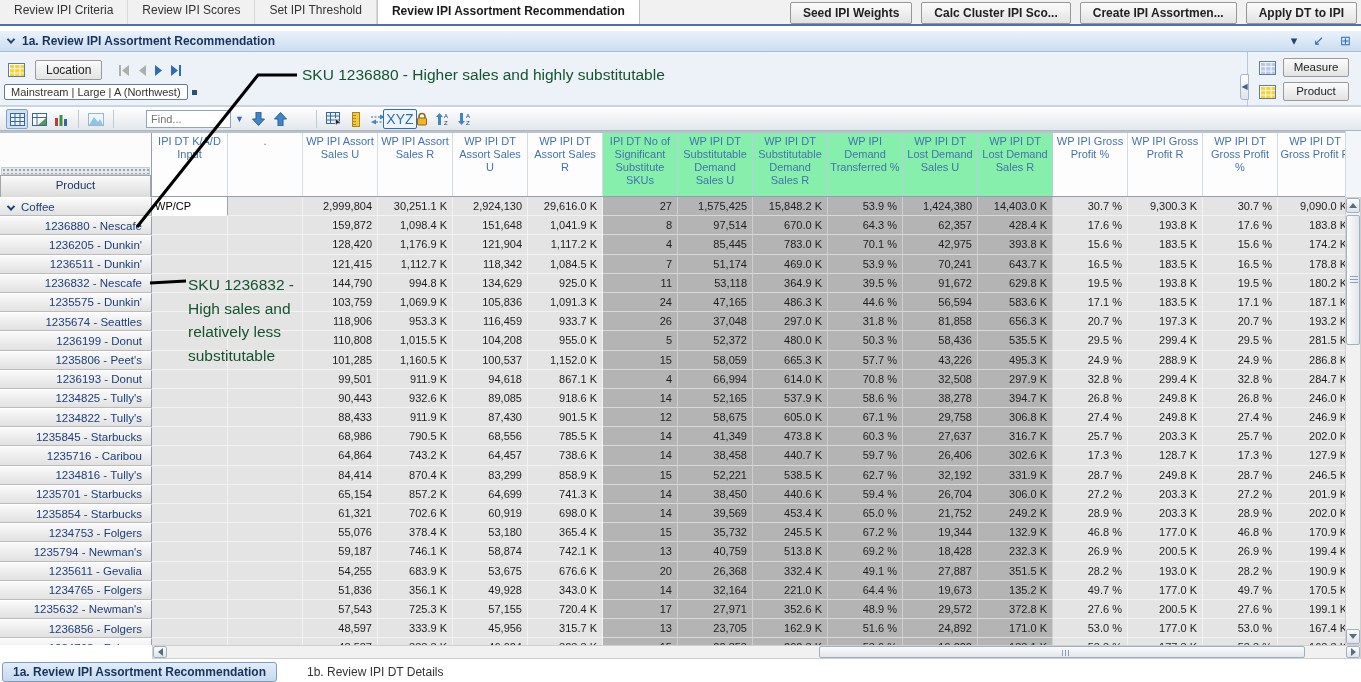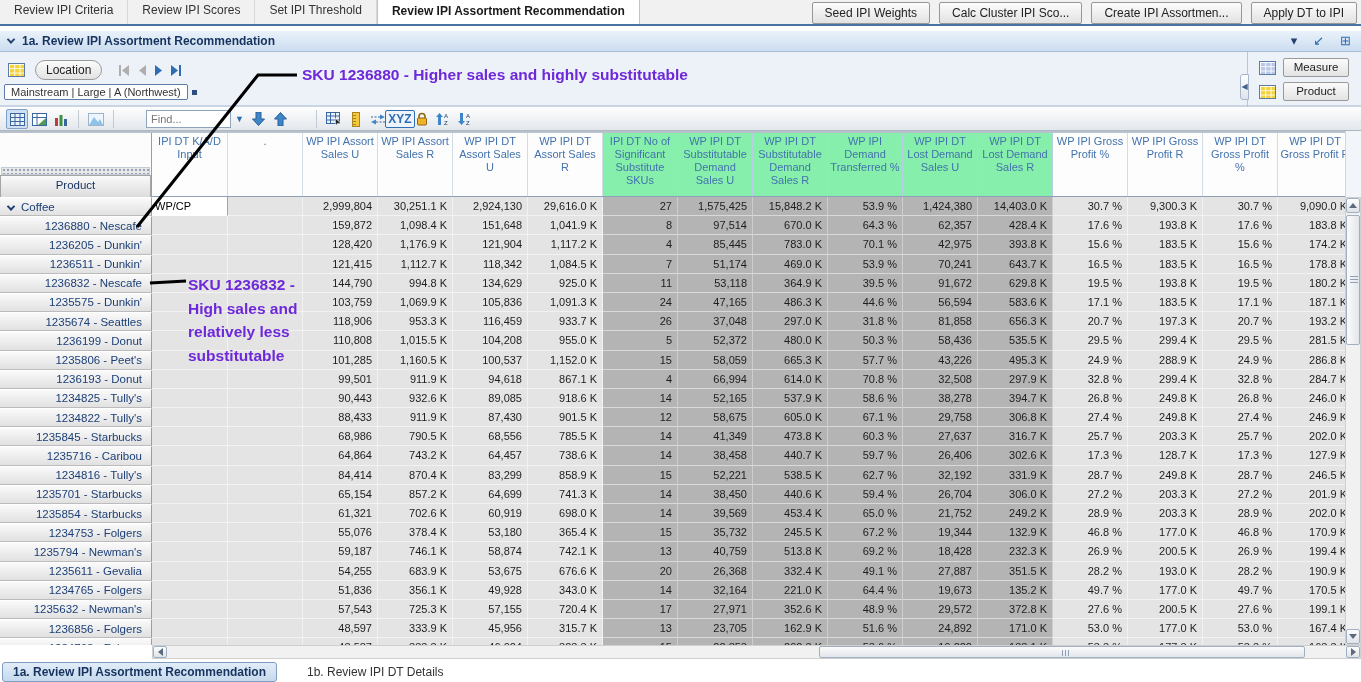--- a/index.html
+++ b/index.html
@@ -4,59 +4,59 @@
 <style>
   * { box-sizing: border-box; margin: 0; padding: 0; }
   html,body { width:1361px; height:682px; font-family:"Liberation Sans",sans-serif; background:#fff; overflow:hidden; }
   #app { position:relative; width:1361px; height:682px; background:#fff; }
 
   
   .tabbar { position:absolute; left:0; top:0; width:1361px; height:26px; background:#f1f1f1; border-bottom:2px solid #4a72a4; display:flex; align-items:flex-end; }
   .ttab { height:26px; padding:5px 14px 4px; font-size:12px; color:#333; border-right:1px solid #d8d8d8; cursor:pointer; white-space:nowrap; }
   .ttab.active { background:#fff; font-weight:bold; color:#1a1a1a; border:1px solid #c3c3c3; border-bottom:none; }
   .actions { position:absolute; right:4px; top:2px; display:flex; gap:9px; }
-  .abtn { height:22px; padding:2px 12px; font-size:12px; color:#222; background:linear-gradient(#fcfcfc,#e2e2e2); border:1px solid #979797; border-radius:2px; white-space:nowrap; }
+  .abtn { height:22px; padding:2px 12px; font-size:12px; color:#222; background:linear-gradient(#fcfcfc,#e2e2e2); border:1px solid #979797; border-radius:2px; white-space:nowrap;font-weight:bold; }
 
   
   .phead { position:absolute; left:0; top:30px; width:1361px; height:22px; background:linear-gradient(#eaf2fa,#cbddf0); border-top:1px solid #fff; border-bottom:1px solid #a9bed5; display:flex; align-items:center; padding-left:8px; }
   .phead .chev { margin-right:8px; }
   .chev { display:inline-block; width:6px; height:6px; border-right:2px solid #26426f; border-bottom:2px solid #26426f; transform:rotate(45deg) translate(-1px,-1px); }
   .ptitle { font-size:12px; font-weight:bold; color:#16335f; }
   .phead-icons { position:absolute; right:10px; top:2px; display:flex; gap:16px; color:#2d6cb0; font-size:13px; }
   .phead-icons span { cursor:pointer; }
 
   
   .subhead { position:absolute; left:0; top:52px; width:1361px; height:55px; background:#edf2f9; border-bottom:2px solid #c9d5e3; }
   .gicon { display:inline-block; width:17px; height:14px; border:1px solid #5b7aa6; background:
       linear-gradient(#fff 1px,transparent 1px) 0 0/5.3px 4.3px,
       linear-gradient(90deg,#fff 1px,transparent 1px) 0 0/5.3px 4.3px,#f3d339; }
   .gicon.blue { background:
       linear-gradient(#fff 1px,transparent 1px) 0 0/5.3px 4.3px,
       linear-gradient(90deg,#fff 1px,transparent 1px) 0 0/5.3px 4.3px,#b9c8e6; }
   .loc-row { position:absolute; left:8px; top:8px; display:flex; align-items:center; gap:10px; }
-  .dimbtn { height:20px; padding:2px 10px; font-size:12px; color:#222; background:linear-gradient(#fbfbfb,#e3e3e3); border:1px solid #9a9a9a; border-radius:10px; }
+  .dimbtn { height:20px; padding:2px 10px; font-size:12px; color:#222; background:linear-gradient(#fbfbfb,#e3e3e3); border:1px solid #9a9a9a; border-radius:2px; }
   .navs { display:flex; gap:7px; align-items:center; margin-left:6px; }
   .navs svg { display:block; }
   .crumb-row { position:absolute; left:4px; top:32px; display:flex; align-items:center;justify-content:center; }
   .crumb { font-size:11px; color:#333; background:#fff; border:1px solid #5b7aa6; border-radius:2px; padding:1px 6px; }
   .crumb-sq { width:5px; height:5px; background:#2d4e80; margin-left:4px; }
   .axis-divider { position:absolute; right:113px; top:0; width:1px; height:55px; background:#b9c6d6; }
   .axis-panel { position:absolute; right:0; top:0; width:112px; height:55px; }
   .axis-row { position:absolute; left:10px; display:flex; align-items:center; gap:7px; }
   .axbtn { width:66px; height:19px; font-size:11.5px; color:#222; background:linear-gradient(#fbfbfb,#e3e3e3); border:1px solid #9a9a9a; border-radius:2px; text-align:center; padding-top:2px; }
   .collapse-handle { position:absolute; right:112px; top:22px; width:9px; height:26px; background:linear-gradient(#fdfdfd,#dfe5ec); border:1px solid #a7b6c8; border-radius:3px 0 0 3px; font-size:8px; color:#44618a; text-align:center; line-height:24px; }
 
   
   .toolbar { position:absolute; left:0; top:107px; width:1361px; height:24px; background:linear-gradient(#fdfdfd,#e3e7ec); border-top:1px solid #fff; border-bottom:1px solid #adb7c2; display:flex; align-items:center; padding-left:6px; }
   .tbi { width:22px; height:20px; display:flex; align-items:center; justify-content:center; font-size:13px; color:#2f6db5; border:1px solid transparent; border-radius:2px; cursor:pointer; }
   .tbi.active { background:#cfe0f2; border-color:#7fa0c8; }
   .tbsep { width:1px; height:18px; background:#c2cad3; margin:0 6px; }
   .findbox { width:85px; height:18px; font-size:11px; color:#777; border:1px solid #8fa3ba; background:#fff; padding:1px 4px; margin-left:26px; font-family:"Liberation Sans",sans-serif; }
   .caret { font-size:9px; color:#2f6db5; margin:0 4px; }
-  .xyzbox { font-size:12px; font-weight:bold; color:#2f6db5; border:1px solid #2f6db5; border-radius:2px; padding:1px 2px; background:#eef4fb; }
+  .xyzbox { font-size:14px; font-weight:normal; color:#2f6db5; border:1px solid #2f6db5; border-radius:2px; padding:1px 2px; background:#eef4fb; }
 
   
   .grid { position:absolute; left:0; top:131px; width:1345px; height:514px; overflow:hidden; border-top:2px solid #b8c2cd; background:#d9d9d9; }
   .g-head { display:flex; height:64px; background:#fdfdfe; border-bottom:1px solid #8fa0b4; }
   .g-corner { width:152px; min-width:152px; height:64px; background:#fcfcfc; border-right:1px solid #8fa0b4; display:flex; flex-direction:column; justify-content:flex-end; }
   .g-dots { height:8px; margin:0 1px; background:#e8e8e8; background-image:radial-gradient(circle,#93a2b5 0.8px,transparent 1px); background-size:4px 4px; border:1px solid #c4ccd6; }
   .g-product { height:22px; background:linear-gradient(#fafafa,#dcdcdc); border:1px solid #a5a5a5; border-bottom:none; font-size:11.5px; color:#16335f; text-align:center; padding-top:3px; }
   .g-hcell { min-width:75px; width:75px; font-size:11px; line-height:13px; color:#4373ad; text-align:center; padding:2px 2px; border-right:1px solid #d2dce7; overflow:hidden; }
   .g-hcell.hl { background:#86efac; border-right-color:#b9cde4; }
   .g-hcell.w76 { min-width:76px; width:76px; }
@@ -85,21 +85,21 @@
   .hthumb { position:absolute; left:666px; top:0; width:486px; height:12px; background:linear-gradient(#fbfbfb,#e2e6eb); border:1px solid #9fb0c3; border-radius:2px; }
   .hgrip { position:absolute; left:50%; top:3px; width:1px; height:6px; background:#8fa0b4; box-shadow:3px 0 0 #8fa0b4, 6px 0 0 #8fa0b4; }
   .hs-btn { position:absolute; top:0; width:14px; height:12px; background:linear-gradient(#fdfdfd,#dfe3e9); border:1px solid #9fb0c3; border-radius:2px; display:flex; align-items:center; justify-content:center; }
 
   
   .btabs { position:absolute; left:0; top:661px; width:1361px; height:21px; background:#fff; display:flex; align-items:center; gap:20px; padding-left:2px; }
   .btab { font-size:12px; color:#333; padding:2px 10px; white-space:nowrap; }
   .btab.active { font-weight:bold; color:#16335f; background:linear-gradient(#e2edf8,#c6d9ed); border:1px solid #7f9dbf; border-radius:3px; }
 
   
-  .ann { position:absolute; color:#6d28d9; z-index:40;font-weight:bold; }
+  .ann { position:absolute; color:#14532d; z-index:40; }
   #ann1 { left:302px; top:66px; font-size:15.5px; white-space:nowrap; }
   #ann2 { left:188px; top:273px; font-size:15.5px; line-height:23.5px; }
   #overlay { position:absolute; left:0; top:0; width:1361px; height:682px; z-index:35; pointer-events:none; }
 </style>
 </head>
 <body>
 <div id="app">
 
   <div class="tabbar">
     <div id="topTabs" style="display:flex;height:26px;">

